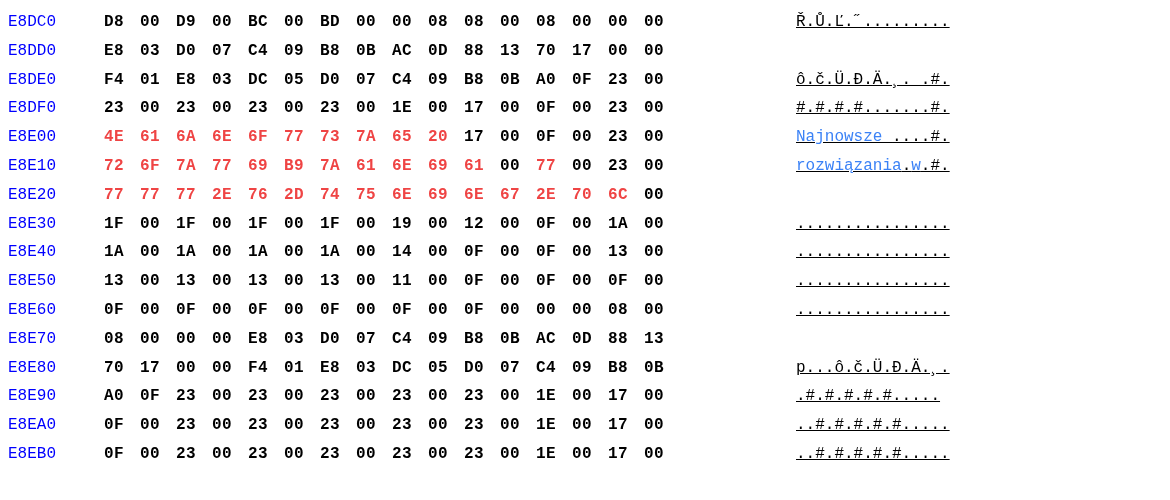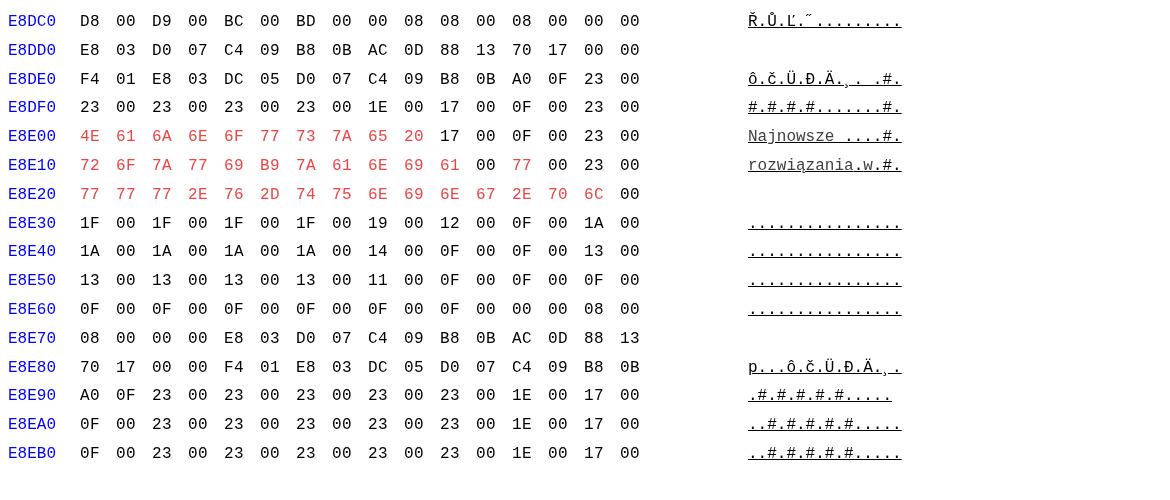--- a/index.html
+++ b/index.html
@@ -8,43 +8,45 @@
       background: #ffffff;
       font-family: "Courier New", monospace;
       font-size: 16px;
       line-height: 1.8;
       white-space: nowrap;
       overflow: hidden;
     }
     .row {
       display: flex;
       align-items: flex-start;
+      gap: 24px;
     }
     .offset {
       color: #0000ff;
       width: 72px;
       flex-shrink: 0;
     }
     .hex {
       color: #000000;
       width: 640px;
       flex-shrink: 0;
       letter-spacing: 0.5px;
+      font-weight: bold;
     }
     .hex .red {
       color: #ef4444;
     }
     .ascii {
       color: #000000;
       padding-left: 28px;
       flex-shrink: 0;
       text-decoration: underline;
     }
     .ascii .red {
-      color: #404040;
+      color: #3b82f6;
     }
     .hex-byte {
       display: inline-block;
       width: 36px;
       text-align: left;
     }
   </style>
 </head>
 <body>
 

